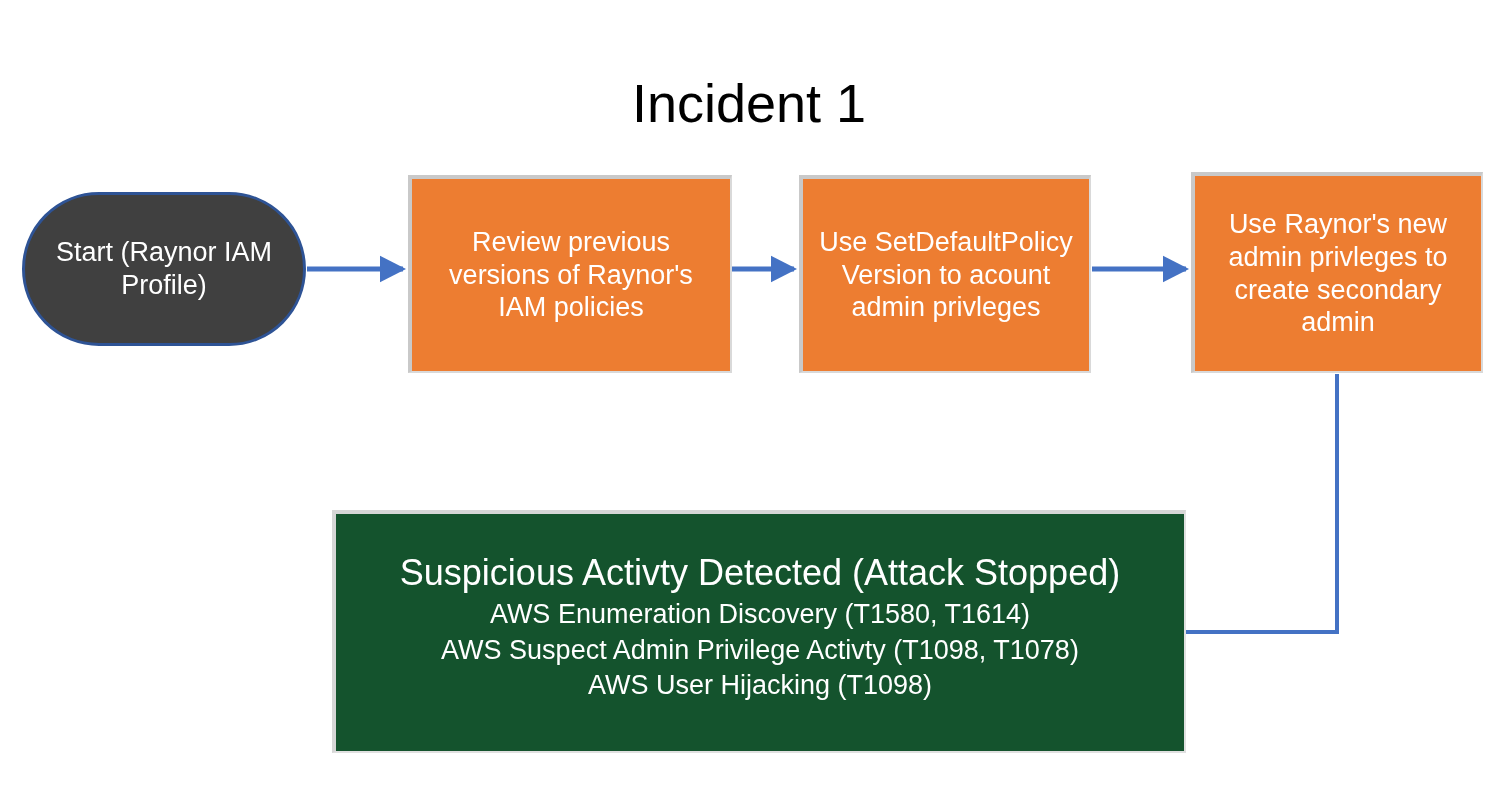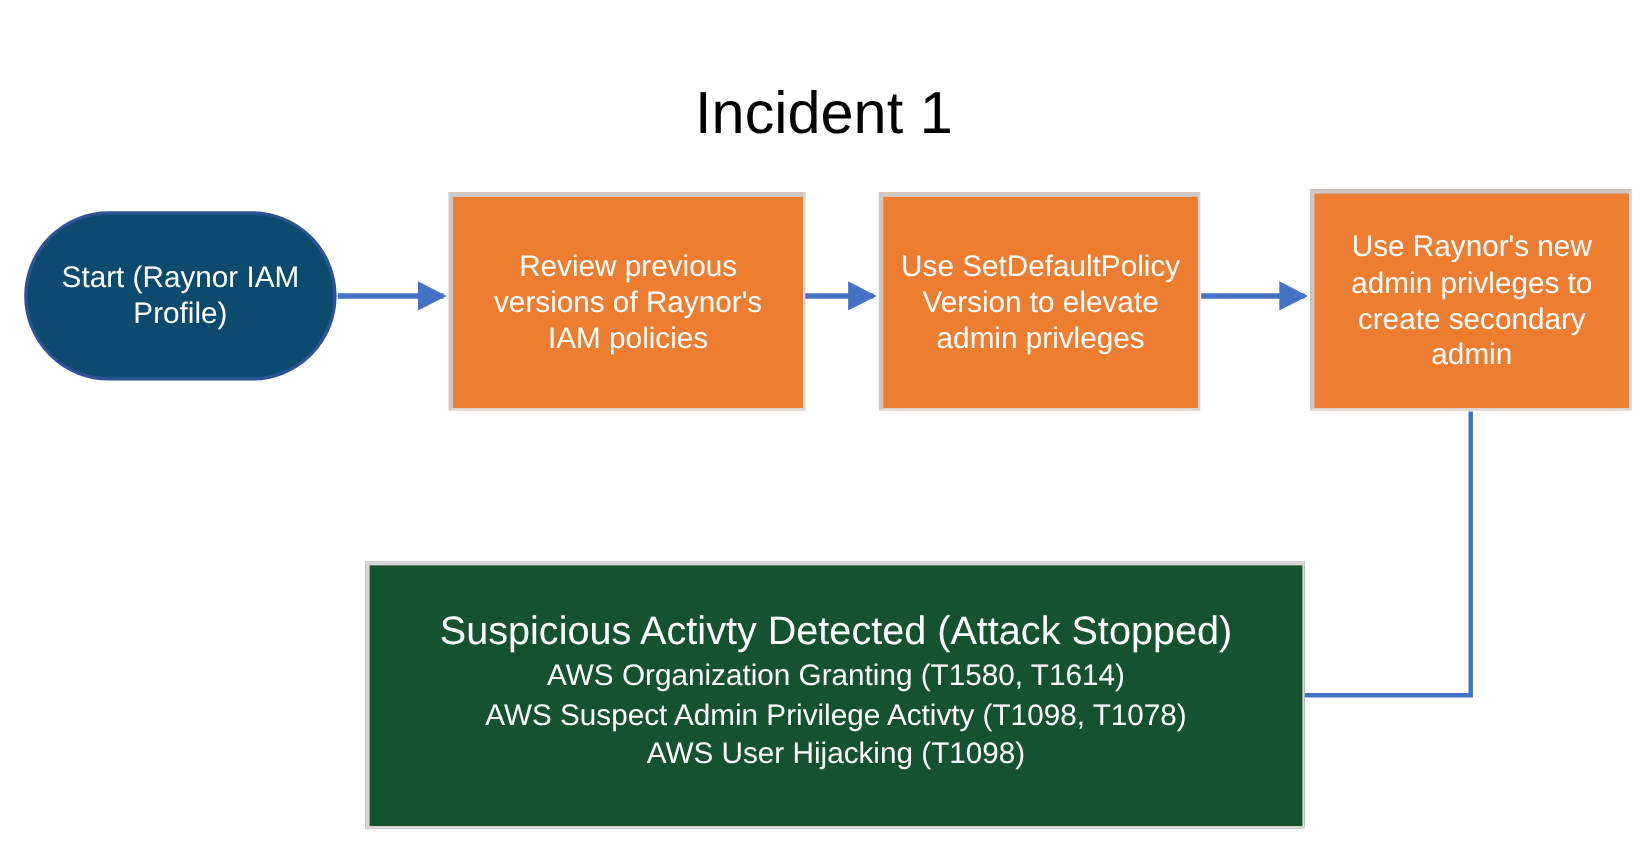--- a/index.html
+++ b/index.html
@@ -42,21 +42,21 @@
     white-space: pre-line;
   }
 
   
   #node-start {
     position: absolute;
     left: 22px;
     top: 192px;
     width: 284px;
     height: 154px;
-    background: #0c4a6e;
+    background: #404040;
     border: 3px solid #2E5395;
     border-radius: 78px;
     display: flex;
     align-items: center;
     justify-content: center;
     padding: 0 20px;
   }
   #node-start .node-text { font-size: 27px; }
 
   
@@ -150,29 +150,29 @@
 
   <div id="node-start">
     <span class="node-text">Start (Raynor IAM Profile)</span>
   </div>
 
   <div id="node-review" class="proc-box">
     <span class="node-text">Review previous versions of Raynor's IAM policies</span>
   </div>
 
   <div id="node-setpol" class="proc-box">
-    <span class="node-text">Use SetDefaultPolicy Version to elevate admin privleges</span>
+    <span class="node-text">Use SetDefaultPolicy Version to acount admin privleges</span>
   </div>
 
   <div id="node-create" class="proc-box">
     <span class="node-text">Use Raynor's new admin privleges to create secondary admin</span>
   </div>
 
   <div id="node-alert">
     <div id="alert-heading">Suspicious Activty Detected (Attack Stopped)</div>
     <div id="alert-lines">
-      <div class="alert-line">AWS Organization Granting (T1580, T1614)</div>
+      <div class="alert-line">AWS Enumeration Discovery (T1580, T1614)</div>
       <div class="alert-line">AWS Suspect Admin Privilege Activty (T1098, T1078)</div>
       <div class="alert-line">AWS User Hijacking (T1098)</div>
     </div>
   </div>
 
 </div>
 
 </body></html>

